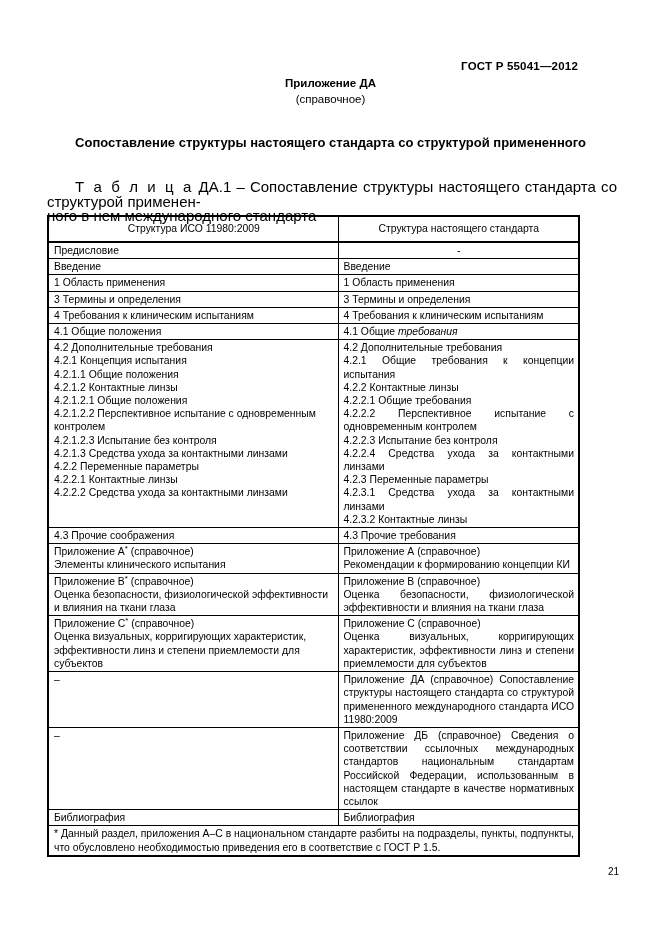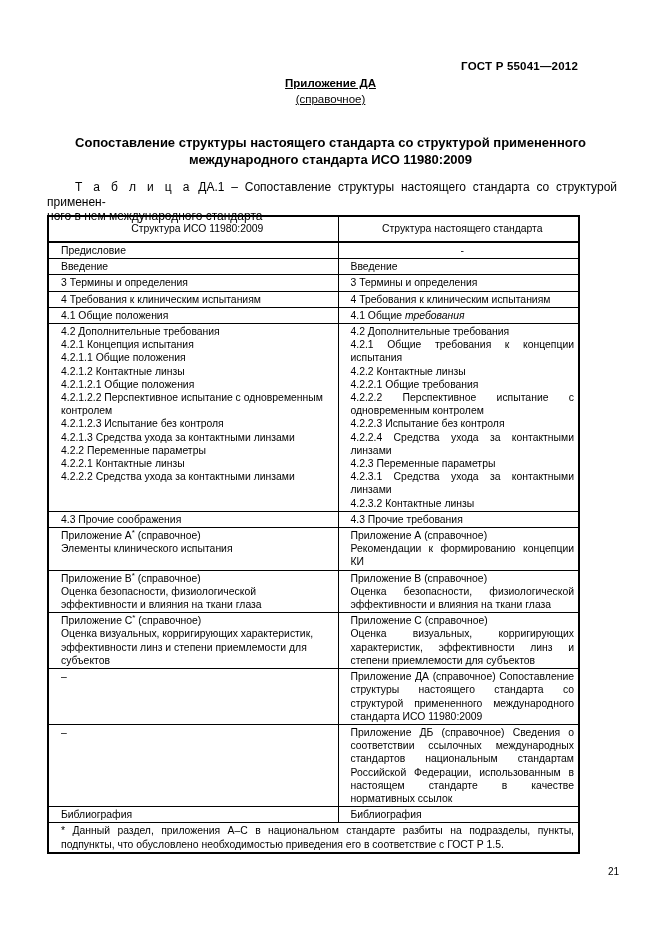--- a/index.html
+++ b/index.html
@@ -33,21 +33,20 @@
     white-space: nowrap;
   }
 
   
   .annex-block {
     position: absolute;
     top: 75px;
     left: 0;
     width: 661px;
     text-align: center;
-    text-decoration: underline;
   }
   .annex-title {
     font-size: 11.5px;
     font-weight: bold;
     line-height: 16px;
   }
   .annex-sub {
     font-size: 11.5px;
     font-weight: normal;
     line-height: 16px;
@@ -64,21 +63,21 @@
     font-weight: bold;
     line-height: 17px;
   }
 
   
   .table-caption {
     position: absolute;
     top: 180px;
     left: 47px;
     width: 570px;
-    font-size: 12px;
+    font-size: 15px;
     line-height: 14.5px;
     text-align: justify;
   }
   .table-caption .cap-indent {
     display: inline-block;
     width: 28px;
   }
   .cap-spaced {
     letter-spacing: 2.1px;
   }
@@ -91,21 +90,21 @@
     width: 531px;
     border-collapse: collapse;
     table-layout: fixed;
     font-size: 10.4px;
   }
   table.struct col.c1 { width: 290px; }
   table.struct col.c2 { width: 241px; }
 
   table.struct td {
     border: 1px solid #000;
-    padding: 1px 4px 1px 12px;
+    padding: 1px 4px 1px 5px;
     vertical-align: top;
     line-height: 13.2px;
   }
   
   table.struct {
     border: 2px solid #000;
   }
   tr.hdr td {
     text-align: center;
     height: 22px;
@@ -156,21 +155,20 @@
 
   <div class="running-header">ГОСТ Р 55041—2012</div>
 
   <div class="annex-block">
     <div class="annex-title">Приложение ДА</div>
     <div class="annex-sub">(справочное)</div>
   </div>
 
   <div class="main-heading">
     <div>Сопоставление структуры настоящего стандарта со структурой примененного</div>
-    <div>международного стандарта  ИСО 11980:2009</div>
   </div>
 
   <div class="table-caption">
     <span class="cap-indent"></span><span class="cap-spaced">Т а б л и ц а</span>&nbsp;<span>ДА.1</span>&nbsp;<span>– Сопоставление структуры настоящего стандарта со структурой применен-</span><br><span>ного в нем международного стандарта</span>
   </div>
 
   <table class="struct">
     <colgroup>
         <col class="c1">
         <col class="c2">
@@ -180,20 +178,24 @@
           <td>Структура ИСО  11980:2009</td>
           <td>Структура настоящего стандарта</td>
         </tr>
         <tr>
           <td>Предисловие</td>
           <td class="centre">-</td>
         </tr>
         <tr>
           <td class="thick-bottom">Введение</td>
           <td class="thick-bottom">Введение</td>
+        </tr>
+        <tr>
+          <td>1 Область применения</td>
+          <td>1 Область применения</td>
         </tr>
         <tr>
           <td class="thick-bottom">3 Термины и определения</td>
           <td class="thick-bottom">3 Термины и определения</td>
         </tr>
         <tr>
           <td class="thick-bottom">4  Требования к клиническим испытаниям</td>
           <td class="thick-bottom">4 Требования к клиническим испытаниям</td>
         </tr>
         <tr>

